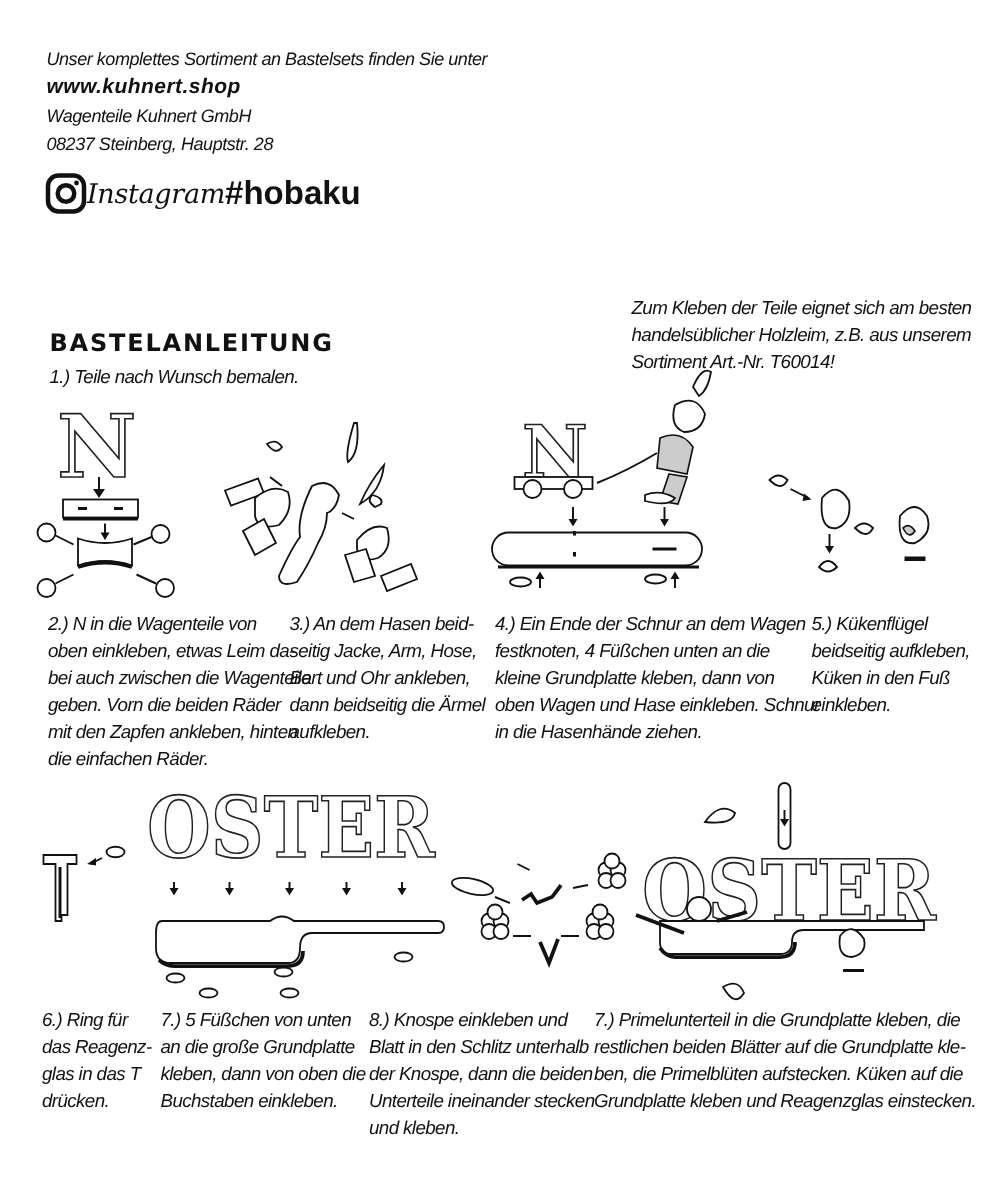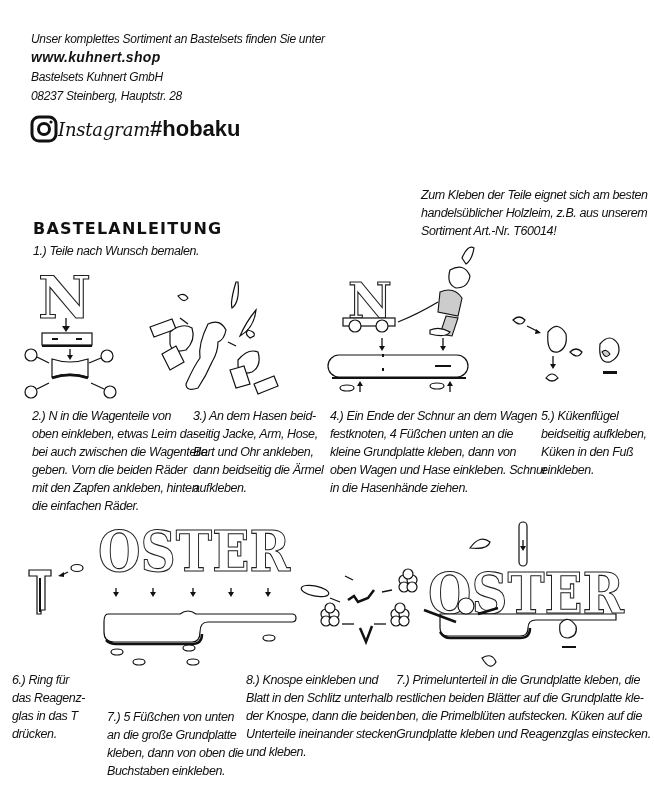--- a/index.html
+++ b/index.html
@@ -20,36 +20,36 @@
   .fl { fill:#111; }
   .wh { fill:#fff; stroke:#111; stroke-width:1.2; }
   .gr { fill:#ccc; stroke:#111; stroke-width:1.1; }
   .outline-text { font-family:"DejaVu Serif", serif; font-weight:bold; fill:#fff; stroke:#222; stroke-width:1.1; }
 </style>
 </head>
 <body>
 
 <div class="abs hdr-line" style="left:31px;top:30px;">Unser komplettes Sortiment an Bastelsets finden Sie unter</div>
 <div class="abs url" style="left:31px;top:49px;">www.kuhnert.shop</div>
-<div class="abs hdr-line" style="left:31px;top:68px;">Bastelsets Kuhnert GmbH</div>
+<div class="abs hdr-line" style="left:31px;top:68px;">Wagenteile Kuhnert GmbH</div>
 <div class="abs hdr-line" style="left:31px;top:87px;">08237 Steinberg, Hauptstr. 28</div>
 
 <div class="abs insta" style="left:30px;top:115px;">
   <span style="display:inline-block;width:28px;height:28px;position:relative;">
     <svg width="28" height="28" viewBox="0 0 28 28" style="position:static">
       <rect x="2" y="2" width="24" height="24" rx="7" fill="none" stroke="#111" stroke-width="3"></rect>
       <circle cx="14" cy="14" r="5.5" fill="none" stroke="#111" stroke-width="3"></circle>
       <circle cx="21" cy="7" r="1.6" fill="#111"></circle>
     </svg>
   </span>
   <span class="insta-word">Instagram</span>
   <span class="insta-tag">#hobaku</span>
 </div>
 
-<div class="abs note" style="left:421px;top:186px;">Zum Kleben der Teile eignet sich am besten
+<div class="abs note" style="left:421px;top:196px;">Zum Kleben der Teile eignet sich am besten
 handelsüblicher Holzleim, z.B. aus unserem
 Sortiment Art.-Nr. T60014!</div>
 
 <div class="abs title" style="left:33px;top:219px;">BASTELANLEITUNG</div>
 <div class="abs step" style="left:33px;top:242px;">1.) Teile nach Wunsch bemalen.</div>
 
 <svg style="left:0;top:0" width="654" height="800">
   <text x="38" y="318" font-size="58" class="outline-text">N</text>
   <path class="ln" d="M66 318 v10"></path>
     <path class="fl" d="M62 326 l4 6 l4 -6z"></path>
@@ -216,25 +216,25 @@
   <path class="wh" d="M440 620 v8 q0 8 8 8 h72 q8 0 8 -8 q0 -8 8 -8 h80 v-6 h-176z"></path>
   <path class="thk" d="M440 632 q4 6 10 6 h70 q10 0 10 -10"></path>
   <path class="thk" d="M424 610 l32 12"></path>
     <path class="thk" d="M478 614 l20 -6"></path>
   <circle cx="466" cy="606" r="8" class="wh"></circle>
   <path class="wh" d="M482 658 q10 -6 14 4 q-6 10 -14 -4z"></path>
   <path class="wh" d="M560 624 q8 -10 16 2 q2 10 -8 12 q-10 0 -8 -14z"></path>
   <rect x="562" y="646" width="14" height="2" class="fl"></rect>
 </svg>
 
-<div class="abs step" style="left:12px;top:671px;font-style:italic;">6.) Ring für
+<div class="abs step" style="left:28px;top:671px;font-style:italic;">6.) Ring für
 das Reagenz-
 glas in das T
 drücken.</div>
-<div class="abs step" style="left:107px;top:708px;">7.) 5 Füßchen von unten
+<div class="abs step" style="left:107px;top:671px;">7.) 5 Füßchen von unten
 an die große Grundplatte
 kleben, dann von oben die
 Buchstaben einkleben.</div>
 <div class="abs step" style="left:246px;top:671px;">8.) Knospe einkleben und
 Blatt in den Schlitz unterhalb
 der Knospe, dann die beiden
 Unterteile ineinander stecken
 und kleben.</div>
 <div class="abs step" style="left:396px;top:671px;">7.) Primelunterteil in die Grundplatte kleben, die
 restlichen beiden Blätter auf die Grundplatte kle-

